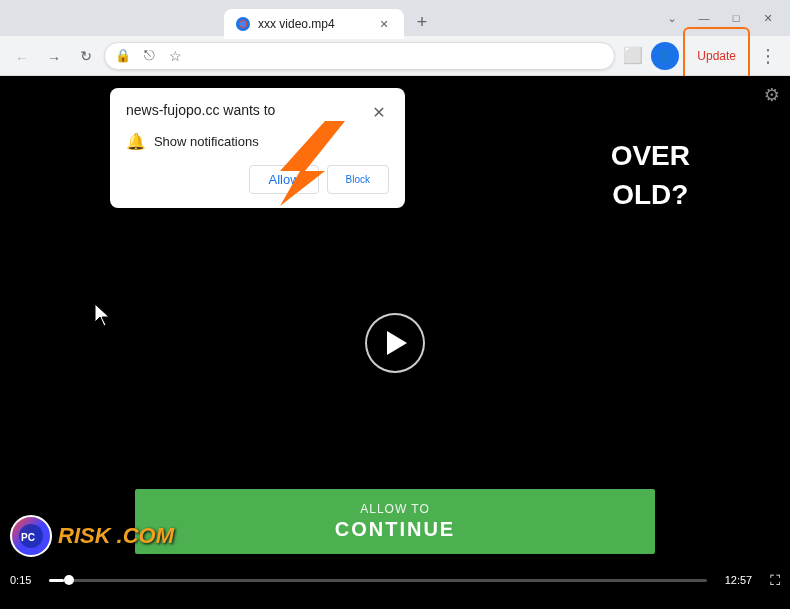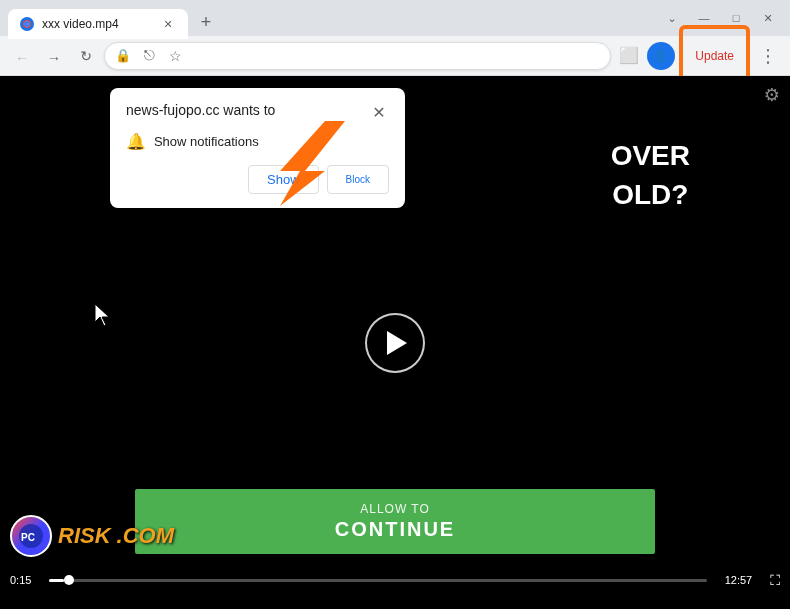--- a/index.html
+++ b/index.html
@@ -6,21 +6,21 @@
     body { width: 790px; height: 609px; overflow: hidden; font-family: 'Segoe UI', Arial, sans-serif; }
 
     
     .browser-frame { width: 790px; height: 609px; display: flex; flex-direction: column; background: #fff; }
 
     
     .title-bar {
       height: 36px; background: #dee1e6; display: flex; align-items: center;
       padding: 0 8px; gap: 6px; flex-shrink: 0;
     }
-    .tab-area { display: flex; align-items: flex-end; flex: 1; height: 100%; }
+    .tab-area { display: flex; align-items: flex-end; flex: 1; height: 100%; justify-content: center; }
     .tab {
       display: flex; align-items: center; height: 30px; background: #fff;
       border-radius: 8px 8px 0 0; padding: 0 12px; gap: 8px;
       min-width: 180px; max-width: 220px; position: relative; top: 3px;
     }
     .tab-favicon { width: 14px; height: 14px; border-radius: 50%; background: #1a73e8; flex-shrink: 0; display: flex; align-items: center; justify-content: center; }
     .tab-favicon svg { width: 10px; height: 10px; }
     .tab-title { font-size: 12px; color: #202124; flex: 1; overflow: hidden; text-overflow: ellipsis; white-space: nowrap; }
     .tab-close { width: 16px; height: 16px; border-radius: 50%; display: flex; align-items: center; justify-content: center; cursor: pointer; font-size: 11px; color: #5f6368; }
     .new-tab-btn { width: 28px; height: 28px; border-radius: 50%; display: flex; align-items: center; justify-content: center; cursor: pointer; font-size: 18px; color: #5f6368; margin-left: 4px; }
@@ -37,21 +37,21 @@
     .url-bar {
       flex: 1; height: 28px; background: #fff; border-radius: 14px;
       display: flex; align-items: center; padding: 0 10px; gap: 6px;
       border: 1px solid #dadce0; box-shadow: 0 1px 3px rgba(0,0,0,0.1);
     }
     .lock-icon { color: #5f6368; font-size: 13px; }
     .url-text { font-size: 13px; color: #202124; flex: 1; overflow: hidden; text-overflow: ellipsis; white-space: nowrap; }
     .url-actions { display: flex; gap: 2px; }
     .url-action-btn { width: 24px; height: 24px; display: flex; align-items: center; justify-content: center; color: #5f6368; font-size: 14px; cursor: pointer; border-radius: 50%; }
     .toolbar-right { display: flex; align-items: center; gap: 4px; }
-    .update-btn { background: transparent; border: 4px solid #f97316; color: #d93025; border-radius: 6px; padding: 20px 12px; font-size: 12px; cursor: pointer; font-weight: 500; }
+    .update-btn { background: transparent; border: 2px solid #f97316; color: #d93025; border-radius: 6px; padding: 20px 12px; font-size: 12px; cursor: pointer; font-weight: 500; }
     .menu-btn { width: 28px; height: 28px; display: flex; align-items: center; justify-content: center; cursor: pointer; color: #5f6368; font-size: 18px; }
     .profile-btn { width: 28px; height: 28px; border-radius: 50%; background: #1a73e8; display: flex; align-items: center; justify-content: center; cursor: pointer; color: #fff; font-size: 12px; }
     .extension-btn { width: 28px; height: 28px; display: flex; align-items: center; justify-content: center; color: #5f6368; cursor: pointer; }
 
     
     .content-area { flex: 1; position: relative; overflow: hidden; background: #000; }
 
     
     .video-bg {
       width: 100%; height: 100%; background: #000;
@@ -228,21 +228,21 @@
     <div class="notification-popup">
       <div class="popup-header">
         <span class="popup-title">news-fujopo.cc wants to</span>
         <span class="popup-close">✕</span>
       </div>
       <div class="popup-notification-row">
         <span class="bell-icon">🔔</span>
         <span class="notif-label">Show notifications</span>
       </div>
       <div class="popup-actions">
-        <button class="allow-btn">Show</button>
+        <button class="allow-btn">Allow</button>
         <button class="block-btn">Block</button>
       </div>
     </div>
 
     <div class="orange-arrow">
       <svg width="80" height="90" viewBox="0 0 80 90">
         <defs>
           <marker id="arrowhead" markerWidth="10" markerHeight="7" refX="0" refY="3.5" orient="auto">
             <polygon points="0 0, 10 3.5, 0 7" fill="#ff6600"></polygon>
           </marker>

